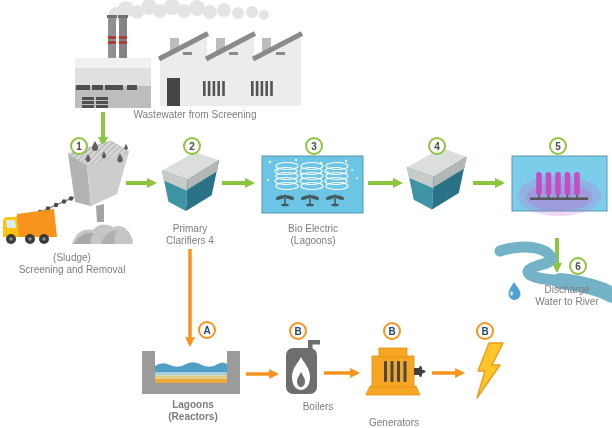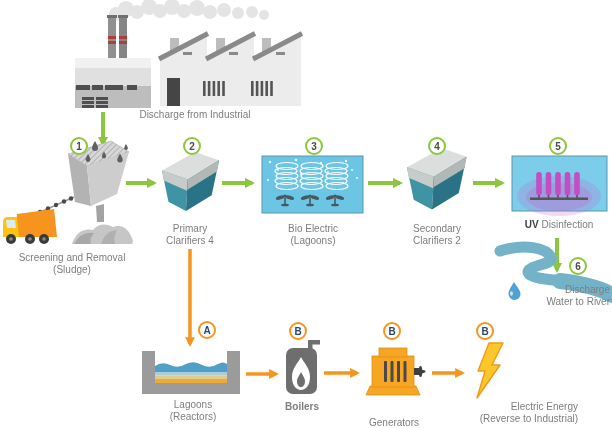--- a/index.html
+++ b/index.html
@@ -1,21 +1,21 @@
 <!DOCTYPE html>
 <html><head>
 <meta charset="utf-8">
 <style>
   html,body{margin:0;padding:0;background:#fff;}
   .stage{position:relative;width:612px;height:428px;background:#ffffff;overflow:hidden;
          font-family:"Liberation Sans",sans-serif;}
   .stage svg{position:absolute;left:0;top:0;}
   .lbl{position:absolute;font-size:10px;line-height:12px;color:#7d7d7d;text-align:center;}
   .lbl .ln{display:block;}
-  .lbl.left{text-align:right;}
+  .lbl.left{text-align:center;}
   .badge{position:absolute;box-sizing:border-box;width:18px;height:18px;border-radius:50%;
          border:2px solid #8cc63f;background:#fff;color:#4a4a4a;font-size:10px;font-weight:700;
          display:flex;align-items:center;justify-content:center;}
   .badge.orange{border-color:#f7941e;color:#28486e;}
   .uv-bold{font-weight:700;color:#414141;margin-right:3px;}
 </style>
 </head>
 <body>
 
 <div class="stage">
@@ -309,53 +309,42 @@
 <div class="badge" style="left:305px;top:137px;">3</div>
 <div class="badge" style="left:428px;top:137px;">4</div>
 <div class="badge" style="left:549px;top:137px;">5</div>
 <div class="badge" style="left:569px;top:257px;">6</div>
 <div class="badge orange" style="left:198px;top:321px;">A</div>
 <div class="badge orange" style="left:289px;top:322px;">B</div>
 <div class="badge orange" style="left:383px;top:322px;">B</div>
 <div class="badge orange" style="left:476px;top:322px;">B</div>
 
 <div class="lbl" style="left:125px;top:109px;width:140px;">
-  <span class="ln">Discharge from Industrial</span>
+  <span class="ln">Wastewater from Screening</span>
 </div>
 <div class="lbl" style="left:6px;top:252px;width:132px;">
+  <span class="ln">(Sludge)</span>
   <span class="ln">Screening and Removal</span>
-  <span class="ln">(Sludge)</span>
 </div>
 <div class="lbl" style="left:150px;top:223px;width:80px;">
   <span class="ln">Primary</span>
   <span class="ln">Clarifiers 4</span>
 </div>
 <div class="lbl" style="left:271px;top:223px;width:84px;">
   <span class="ln">Bio Electric</span>
   <span class="ln">(Lagoons)</span>
 </div>
-<div class="lbl" style="left:395px;top:223px;width:84px;">
-  <span class="ln">Secondary</span>
-  <span class="ln">Clarifiers 2</span>
-</div>
-<div class="lbl" style="left:510px;top:219px;width:98px;">
-  <span class="uv-bold">UV</span><span>Disinfection</span>
-</div>
 <div class="lbl left" style="left:524px;top:284px;width:86px;">
   <span class="ln">Discharge</span>
   <span class="ln">Water to River</span>
 </div>
-<div class="lbl" style="left:152px;top:399px;width:82px;">
+<div class="lbl" style="left:152px;top:399px;width:82px;font-weight:bold;">
   <span class="ln">Lagoons</span>
   <span class="ln">(Reactors)</span>
 </div>
-<div class="lbl" style="left:272px;top:401px;width:60px;font-weight:bold;">
+<div class="lbl" style="left:288px;top:401px;width:60px;">
   <span class="ln">Boilers</span>
 </div>
 <div class="lbl" style="left:362px;top:417px;width:64px;">
   <span class="ln">Generators</span>
 </div>
-<div class="lbl left" style="left:452px;top:401px;width:126px;">
-  <span class="ln">Electric Energy</span>
-  <span class="ln">(Reverse to Industrial)</span>
-</div>
 
 </div>
 
 </body></html>

